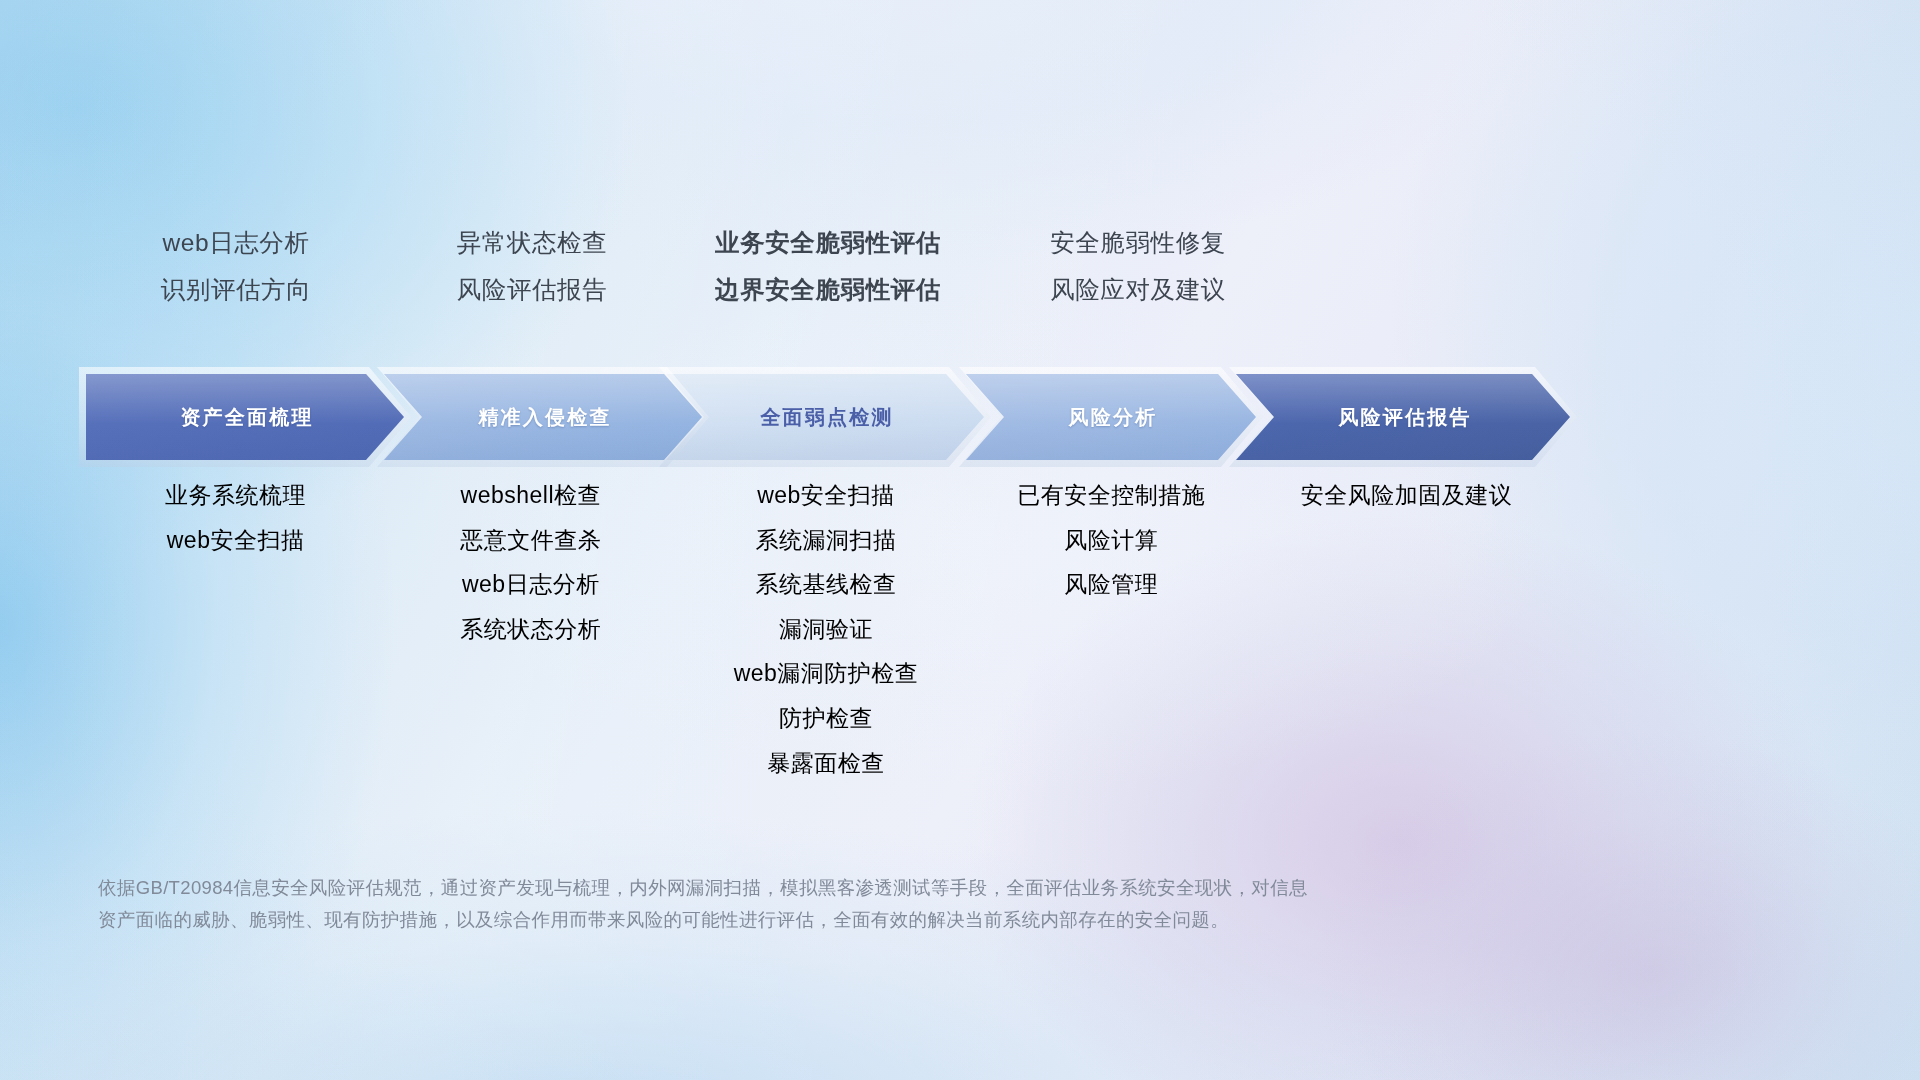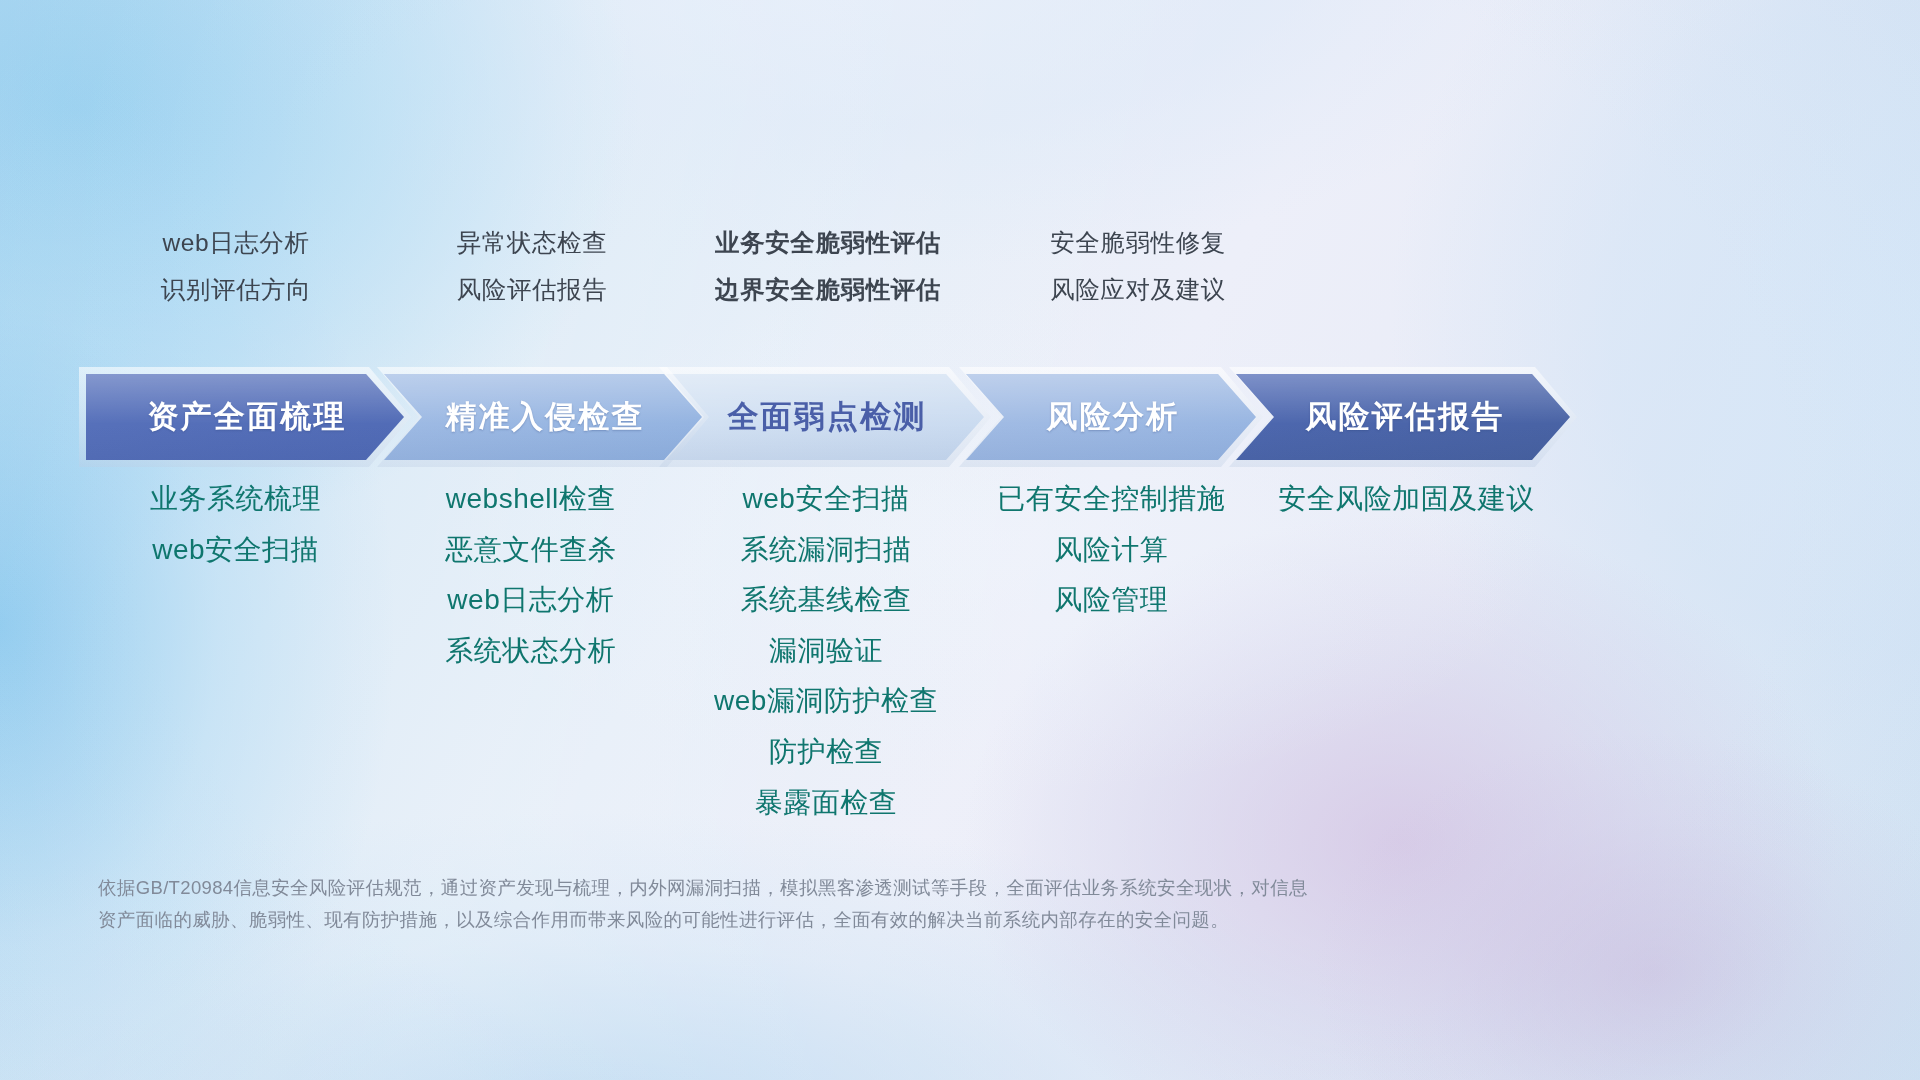--- a/index.html
+++ b/index.html
@@ -138,21 +138,21 @@
     clip-path: polygon(0 0, calc(100% - 42px) 0, 100% 50%, calc(100% - 42px) 100%, 0 100%);
     background: linear-gradient(180deg, rgba(255,255,255,0.70), rgba(190,206,228,0.42));
     opacity: .85;
   }
   .chev.notched .bevel {
     clip-path: polygon(0 0, calc(100% - 42px) 0, 100% 50%, calc(100% - 42px) 100%, 0 100%, 42px 50%);
   }
   .chev .label {
     position: relative;
     z-index: 3;
-    font-size: 31px;
+    font-size: 20px;
     font-weight: bold;
     letter-spacing: 2.2px;
     white-space: nowrap;
     padding-left: 4px;
   }
   .chev .gloss {
     position: absolute;
     inset: 0;
     z-index: 2;
     clip-path: polygon(0 0, calc(100% - 38px) 0, 100% 50%, calc(100% - 38px) 100%, 0 100%);
@@ -175,22 +175,22 @@
     width: 1480px;
     display: flex;
   }
   .bot-col {
     display: flex;
     flex-direction: column;
     align-items: center;
     gap: 17px;
   }
   .bot-col .line {
-    font-size: 28px;
-    color: #0f766e;
+    font-size: 23px;
+    color: #000000;
     letter-spacing: 0.5px;
     white-space: nowrap;
     line-height: 1.2;
   }
 
   
   #footer {
     position: absolute;
     left: 98px;
     top: 872px;

